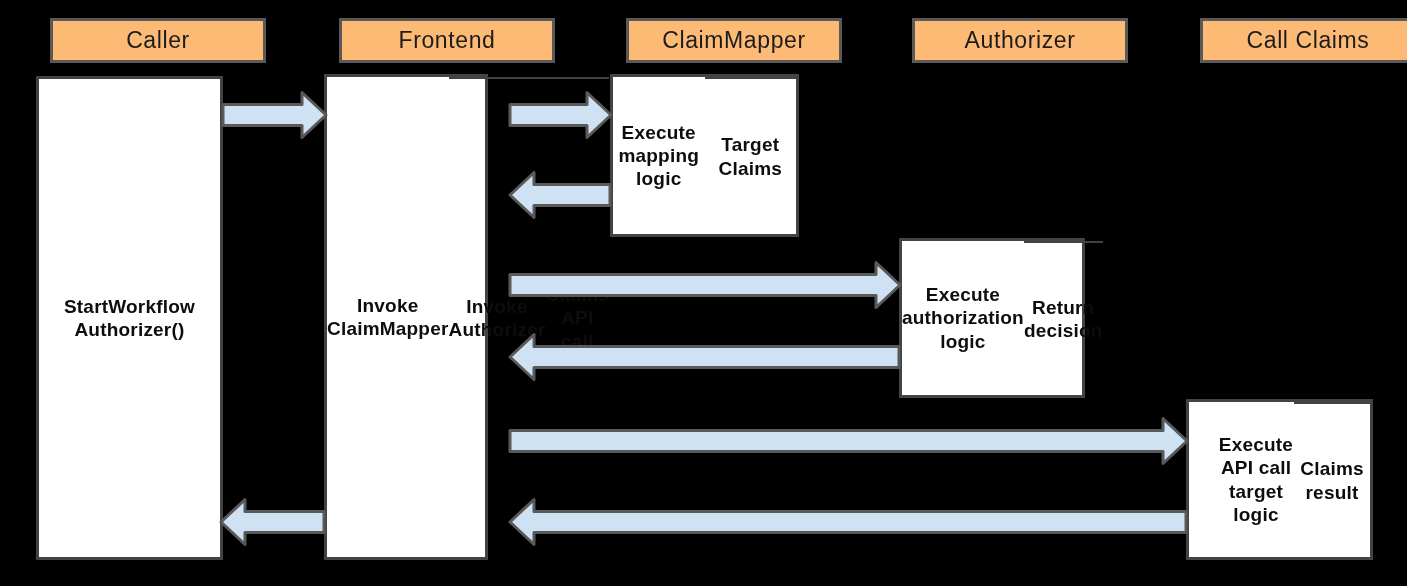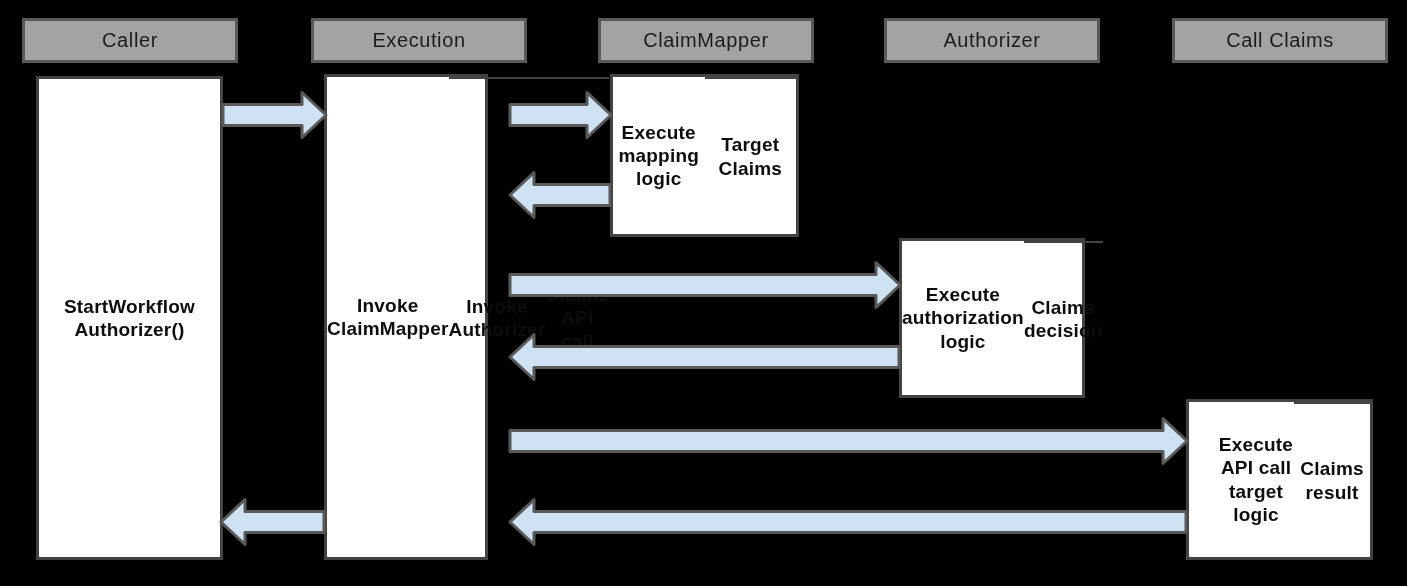--- a/index.html
+++ b/index.html
@@ -3,23 +3,23 @@
 <meta charset="utf-8">
 <style>
   html,body{margin:0;padding:0;background:#000;}
   .stage{
     position:relative;width:1407px;height:586px;background:#000000;
     font-family:"Liberation Sans",sans-serif;overflow:hidden;
   }
   
   .hdr{
     position:absolute;top:18px;width:216px;height:45px;box-sizing:border-box;
-    background:#a3a3a3;border:3px solid #595959;
+    background:#fdba74;border:3px solid #595959;
     display:flex;align-items:center;justify-content:center;
-    font-size:20px;font-weight:400;letter-spacing:0.6px;color:#1c1c1c;
+    font-size:23px;font-weight:400;letter-spacing:0.6px;color:#1c1c1c;margin-left:28px;
   }
   #hdr-caller{left:22px}
   #hdr-frontend{left:311px}
   #hdr-claimmapper{left:598px}
   #hdr-authorizer{left:884px}
   #hdr-calltarget{left:1172px}
 
   
   .box{
     position:absolute;box-sizing:border-box;background:#ffffff;
@@ -39,21 +39,21 @@
 
   
   #arrow-layer{position:absolute;left:0;top:0;pointer-events:none;}
 </style>
 </head>
 <body>
 
 <div class="stage">
 
   <div class="hdr" id="hdr-caller">Caller</div>
-  <div class="hdr" id="hdr-frontend">Execution</div>
+  <div class="hdr" id="hdr-frontend">Frontend</div>
   <div class="hdr" id="hdr-claimmapper">ClaimMapper</div>
   <div class="hdr" id="hdr-authorizer">Authorizer</div>
   <div class="hdr" id="hdr-calltarget">Call Claims</div>
 
   <div class="box" id="act-caller">
     <div class="lbl">StartWorkflow
 Authorizer()</div>
   </div>
 
   <div class="box" id="act-frontend">
@@ -80,21 +80,21 @@
     </div>
   </div>
 
   <div class="box" id="act-authorizer">
     <div class="row">
       <div class="lbl">Execute
 authorization
 logic</div>
     </div>
     <div class="row">
-      <div class="lbl">Claims decision</div>
+      <div class="lbl">Return decision</div>
     </div>
   </div>
 
   <div class="box" id="act-calltarget">
     <div class="row">
       <div class="lbl">Execute API call
 target logic</div>
     </div>
     <div class="row">
       <div class="lbl">Claims result</div>

